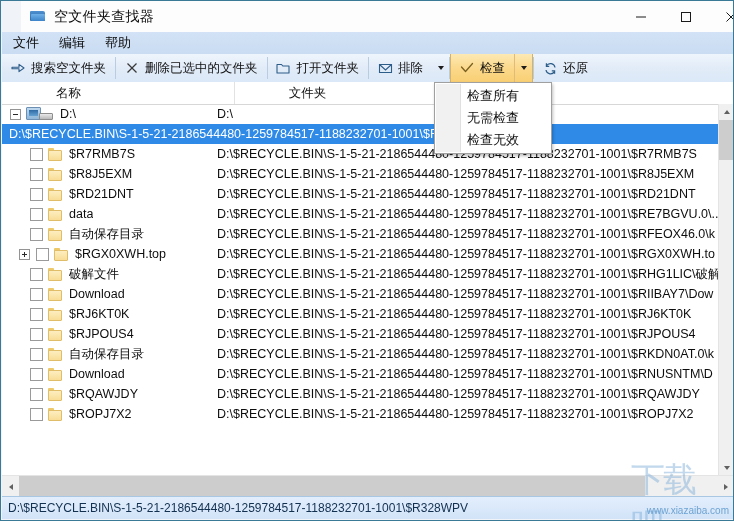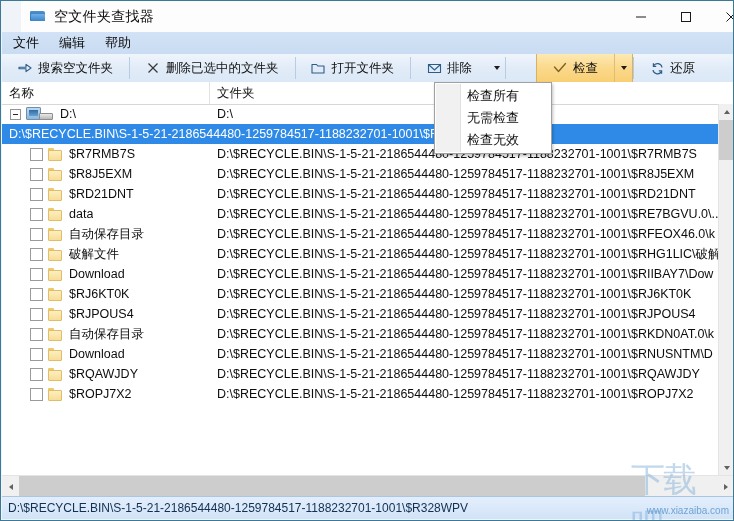--- a/index.html
+++ b/index.html
@@ -95,21 +95,21 @@
     width: 732px;
     height: 28px;
     background: linear-gradient(180deg,#eff5fc 0%, #e2ecf8 48%, #dbe8f7 100%);
     display: flex;
     align-items: stretch;
     border-bottom: 1px solid #a8c4df;
   }
   .tb-btn {
     display: flex;
     align-items: center;
-    padding: 0 15px;
+    padding: 0 8px;
     font-size: 12.5px;
     color: #101010;
     white-space: nowrap;
     border-right: 1px solid transparent;
   }
   .tb-sep {
     width: 1px;
     margin: 3px 0;
     background: #b9cde2;
   }
@@ -137,21 +137,20 @@
   .tb-group.active .tb-arrow {
     background: linear-gradient(180deg,#fde9b4 0%, #fbd88a 52%, #f9cf74 100%);
   }
   .tb-group {
     display: flex;
     align-items: stretch;
   }
   .tb-group.active {
     border-left: 1px solid #d7b164;
     border-right: 1px solid #d7b164;
-    margin-left: 30px;
   }
   .tb-group.active .tb-arrow {
     border-left: 1px solid #e0bc78;
   }
 
   
   .listwrap {
     position: absolute;
     left: 1px; top: 81px;
     width: 732px;
@@ -167,20 +166,21 @@
     position: relative;
   }
   .hcell {
     font-size: 12.5px;
     color: #111;
     display: flex;
     align-items: center;
     padding-left: 7px;
     box-sizing: border-box;
     border-right: 1px solid #e2e2e2;
+    margin-left: 47px;
   }
   .hcell.c1 { width: 208px; }
   .hcell.c2 { width: 508px; border-right: none; }
 
   .rows {
     position: absolute;
     left: 0; top: 22px;
     width: 717px;
     height: 372px;
     overflow: hidden;
@@ -630,20 +630,32 @@
             <div class="chk"></div>
             <div class="folder-ico">
               <div class="tab"></div>
               <div class="body"></div>
             </div>
             <span class="name-txt">自动保存目录</span>
           </div>
           <div class="cell-path">D:\$RECYCLE.BIN\S-1-5-21-2186544480-1259784517-1188232701-1001\$RFEOX46.0\k</div>
         </div>
         <div class="row">
+          <div class="cell-name indent-child-exp">
+            <div class="expander plus"></div>
+            <div class="chk" style="margin-left: 6px;"></div>
+            <div class="folder-ico">
+              <div class="tab"></div>
+              <div class="body"></div>
+            </div>
+            <span class="name-txt">$RGX0XWH.top</span>
+          </div>
+          <div class="cell-path">D:\$RECYCLE.BIN\S-1-5-21-2186544480-1259784517-1188232701-1001\$RGX0XWH.to</div>
+        </div>
+        <div class="row">
           <div class="cell-name indent-child">
             <div class="chk"></div>
             <div class="folder-ico">
               <div class="tab"></div>
               <div class="body"></div>
             </div>
             <span class="name-txt">破解文件</span>
           </div>
           <div class="cell-path">D:\$RECYCLE.BIN\S-1-5-21-2186544480-1259784517-1188232701-1001\$RHG1LIC\破解</div>
         </div>

